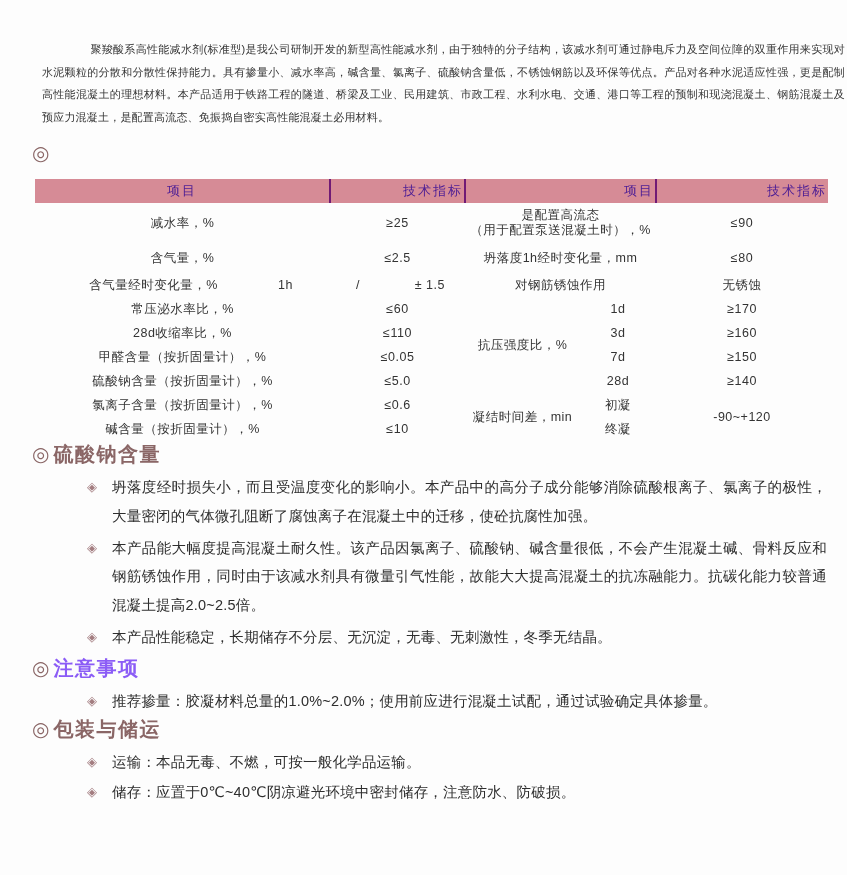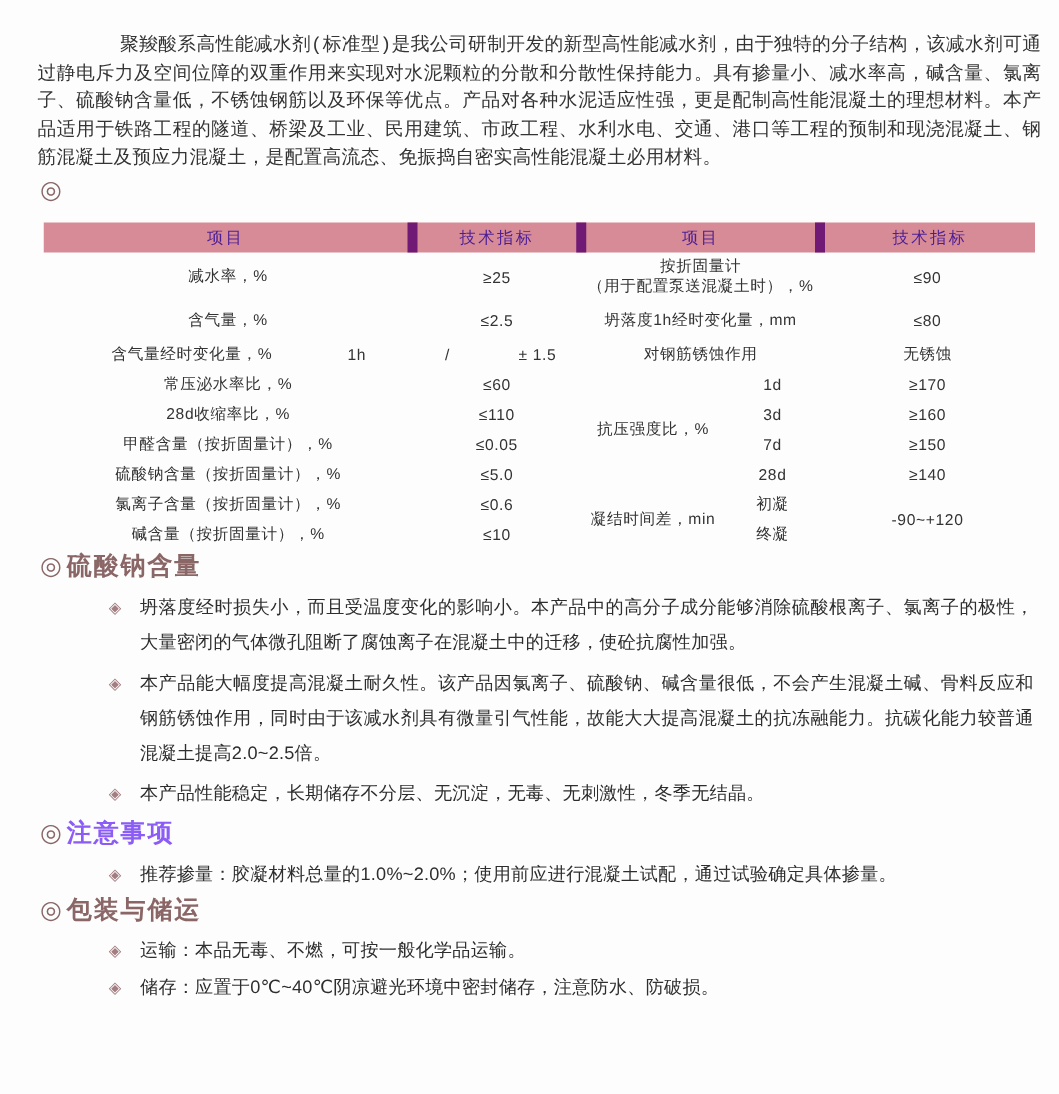--- a/index.html
+++ b/index.html
@@ -7,24 +7,24 @@
     width:847px;height:875px;overflow:hidden;
     background:#fdfdfd;
     font-family:"Liberation Sans","DejaVu Sans",sans-serif;
     color:#2f2f2f;
     -webkit-font-smoothing:antialiased;
   }
   .page{padding:26px 14px 0 30px;}
 
   
   .intro{
-    margin:0;width:803px;
-    font-size:15px;line-height:22.6px;
+    margin:12px;width:803px;
+    font-size:11px;line-height:22.6px;
     text-align:justify;text-indent:4.4em;
-    color:#343434;letter-spacing:.2px;font-family:Liberation Mono, monospace;
+    color:#343434;letter-spacing:.2px;
   }
 
   
   h2.sec{
     margin:0 0 0 2px;display:flex;align-items:center;
     font-size:20px;font-weight:bold;color:#8a6666;letter-spacing:1.5px;
     line-height:26px;
   }
   h2.sec .mk{font-size:20px;margin-right:4px;letter-spacing:0;color:#8a6666;}
   h2.sec .faded{color:#8b5cf6;}
@@ -41,21 +41,21 @@
   table.spec col.c1{width:295px}
   table.spec col.c2{width:135px}
   table.spec col.c3{width:115px}
   table.spec col.c4{width:76px}
   table.spec col.c5{width:172px}
   table.spec thead th{
     background:#d68b96;color:#4c1d95;
     font-weight:normal;font-size:13px;height:22px;
     letter-spacing:2px;
   }
-  table.spec thead th.bl{border-left:8px solid #701a75;}
+  table.spec thead th.bl{border-left:2px solid #701a75;text-align:right;}
   table.spec td{
     font-size:12.5px;color:#333;text-align:center;vertical-align:middle;
     padding:0;letter-spacing:.5px;
   }
   tr.h40{height:40px}
   tr.h30{height:30px}
   tr.h24{height:24px}
   .two-line div{line-height:15.5px;}
   .split{display:flex;align-items:center;width:100%;justify-content:center;}
   .split .grow{flex:1;text-align:center;}
@@ -102,21 +102,21 @@
         <th class="bl">技术指标</th>
         <th class="bl" colspan="2">项目</th>
         <th class="bl">技术指标</th>
       </tr>
     </thead>
     <tbody>
       <tr class="h40">
         <td>减水率，%</td>
         <td>≥25</td>
         <td colspan="2" class="two-line">
-          <div>按折固量计</div>
+          <div>是配置高流态</div>
           <div>（用于配置泵送混凝土时），%</div>
         </td>
         <td>≤90</td>
       </tr>
       <tr class="h30">
         <td>含气量，%</td>
         <td>≤2.5</td>
         <td colspan="2">坍落度1h经时变化量，mm</td>
         <td>≤80</td>
       </tr>

